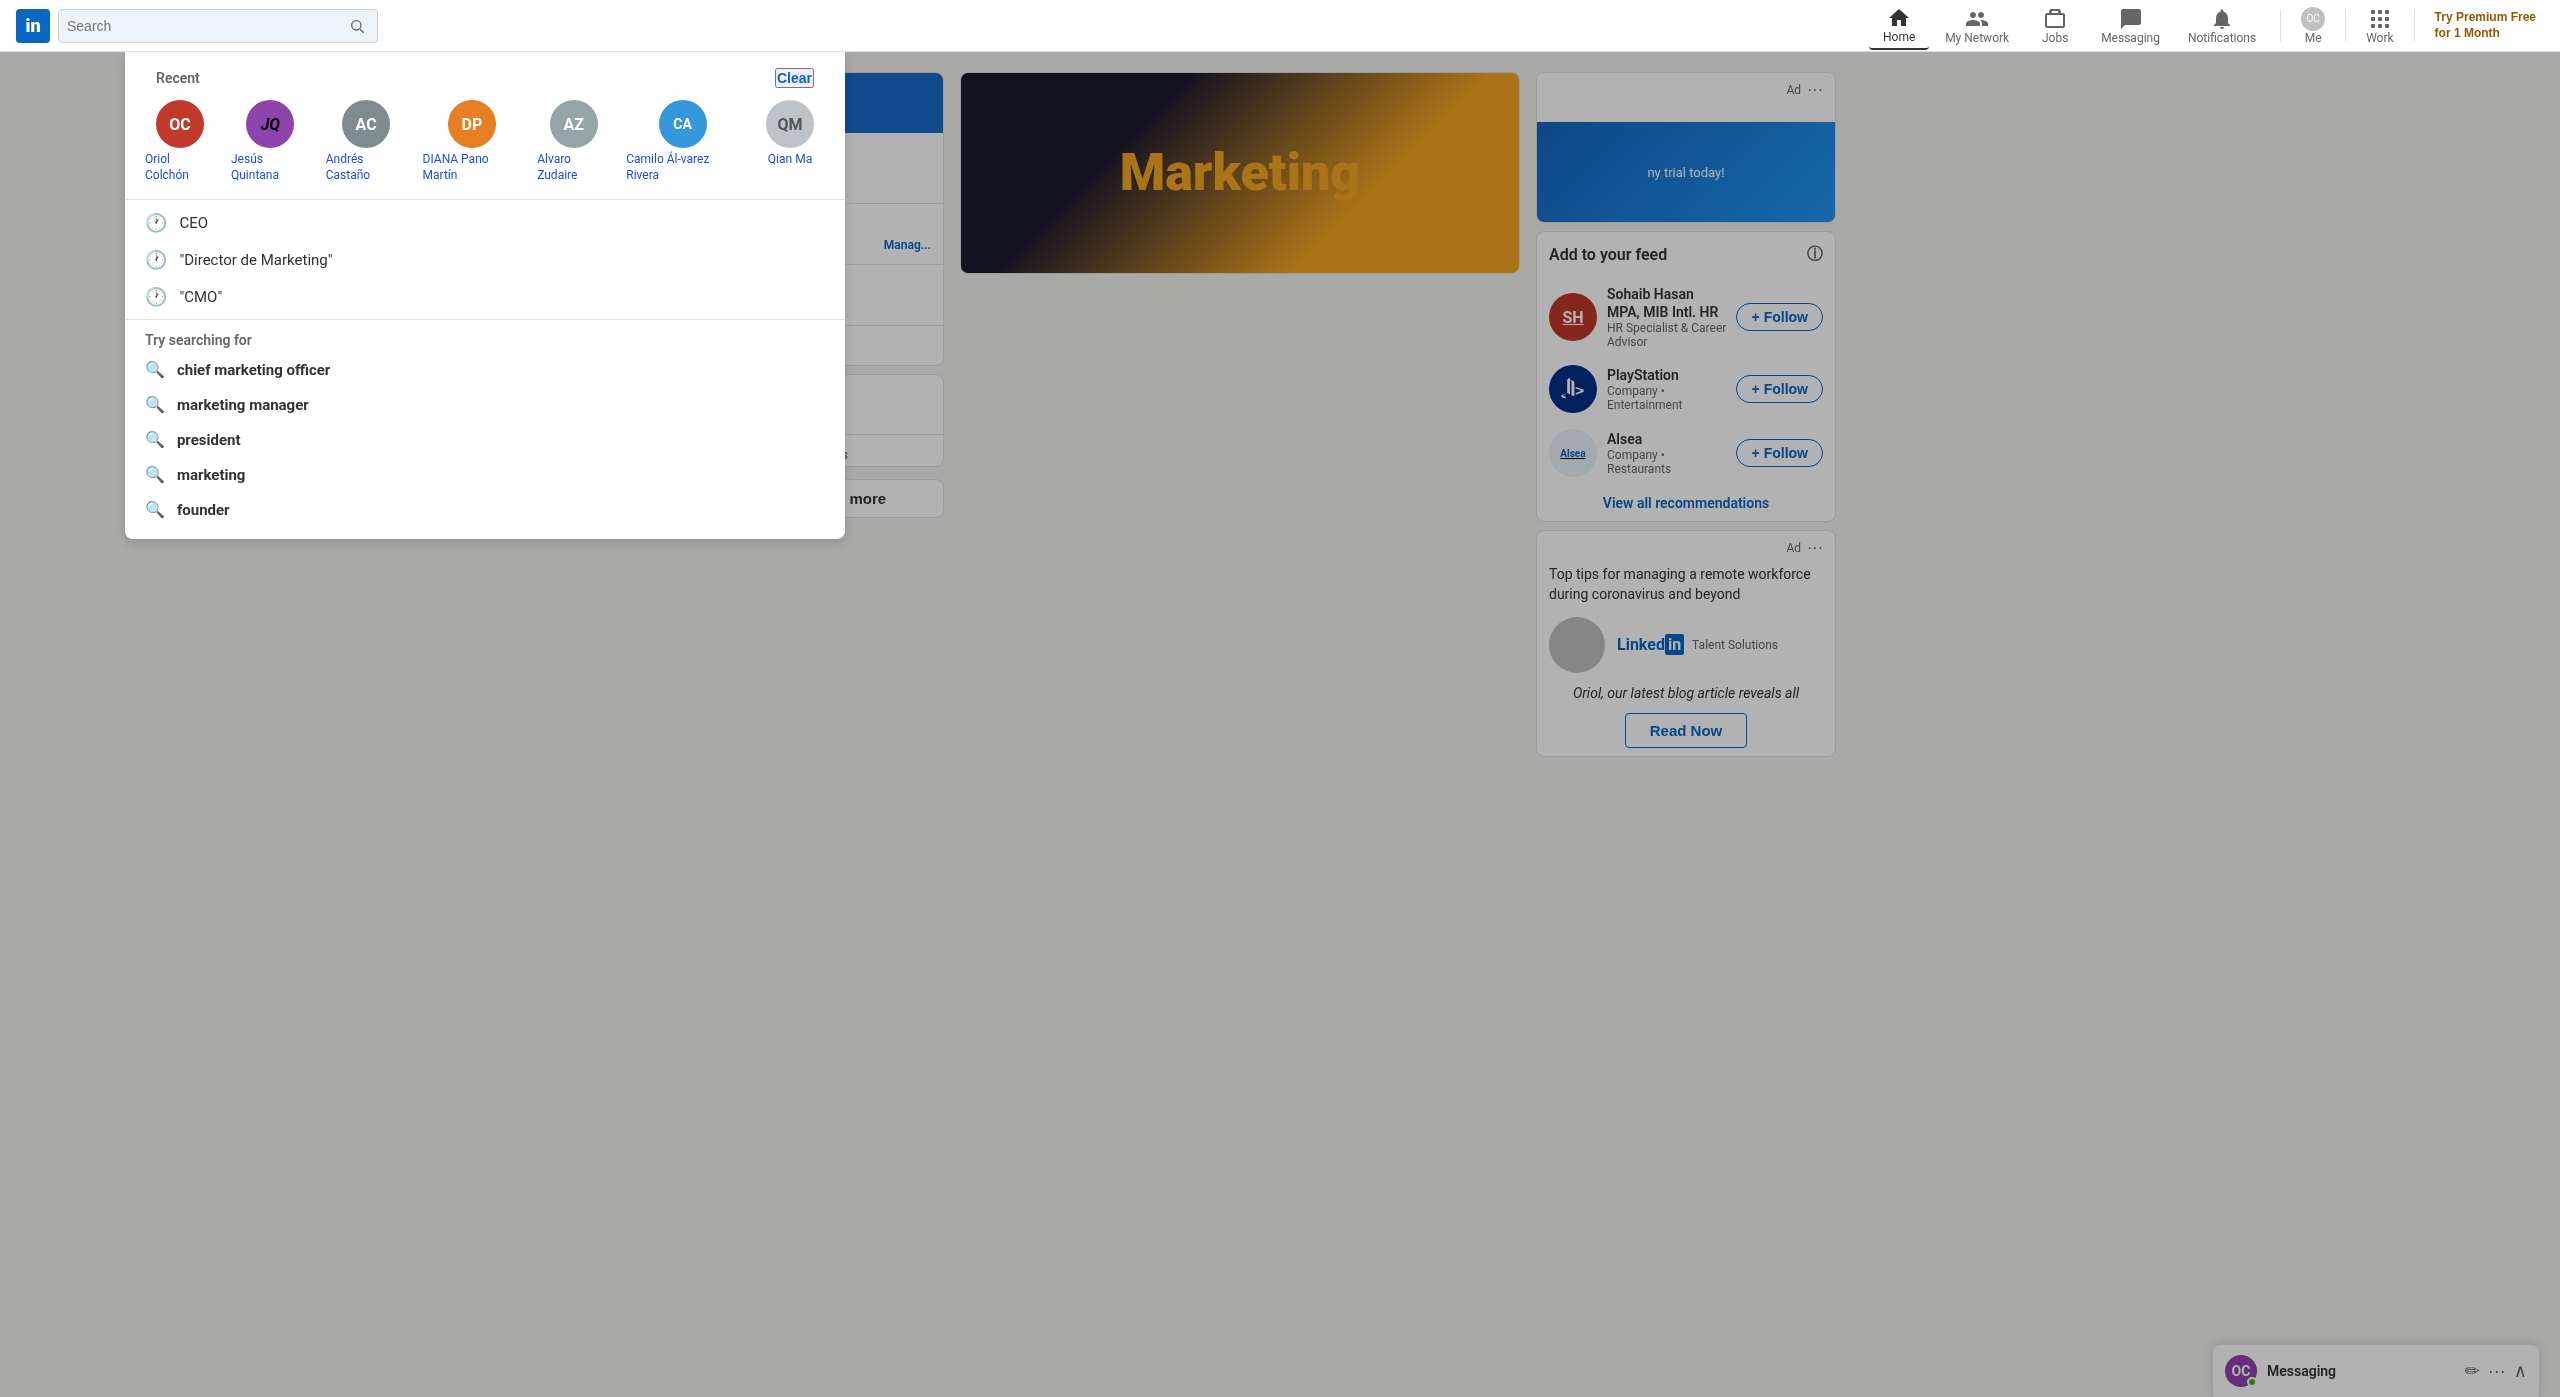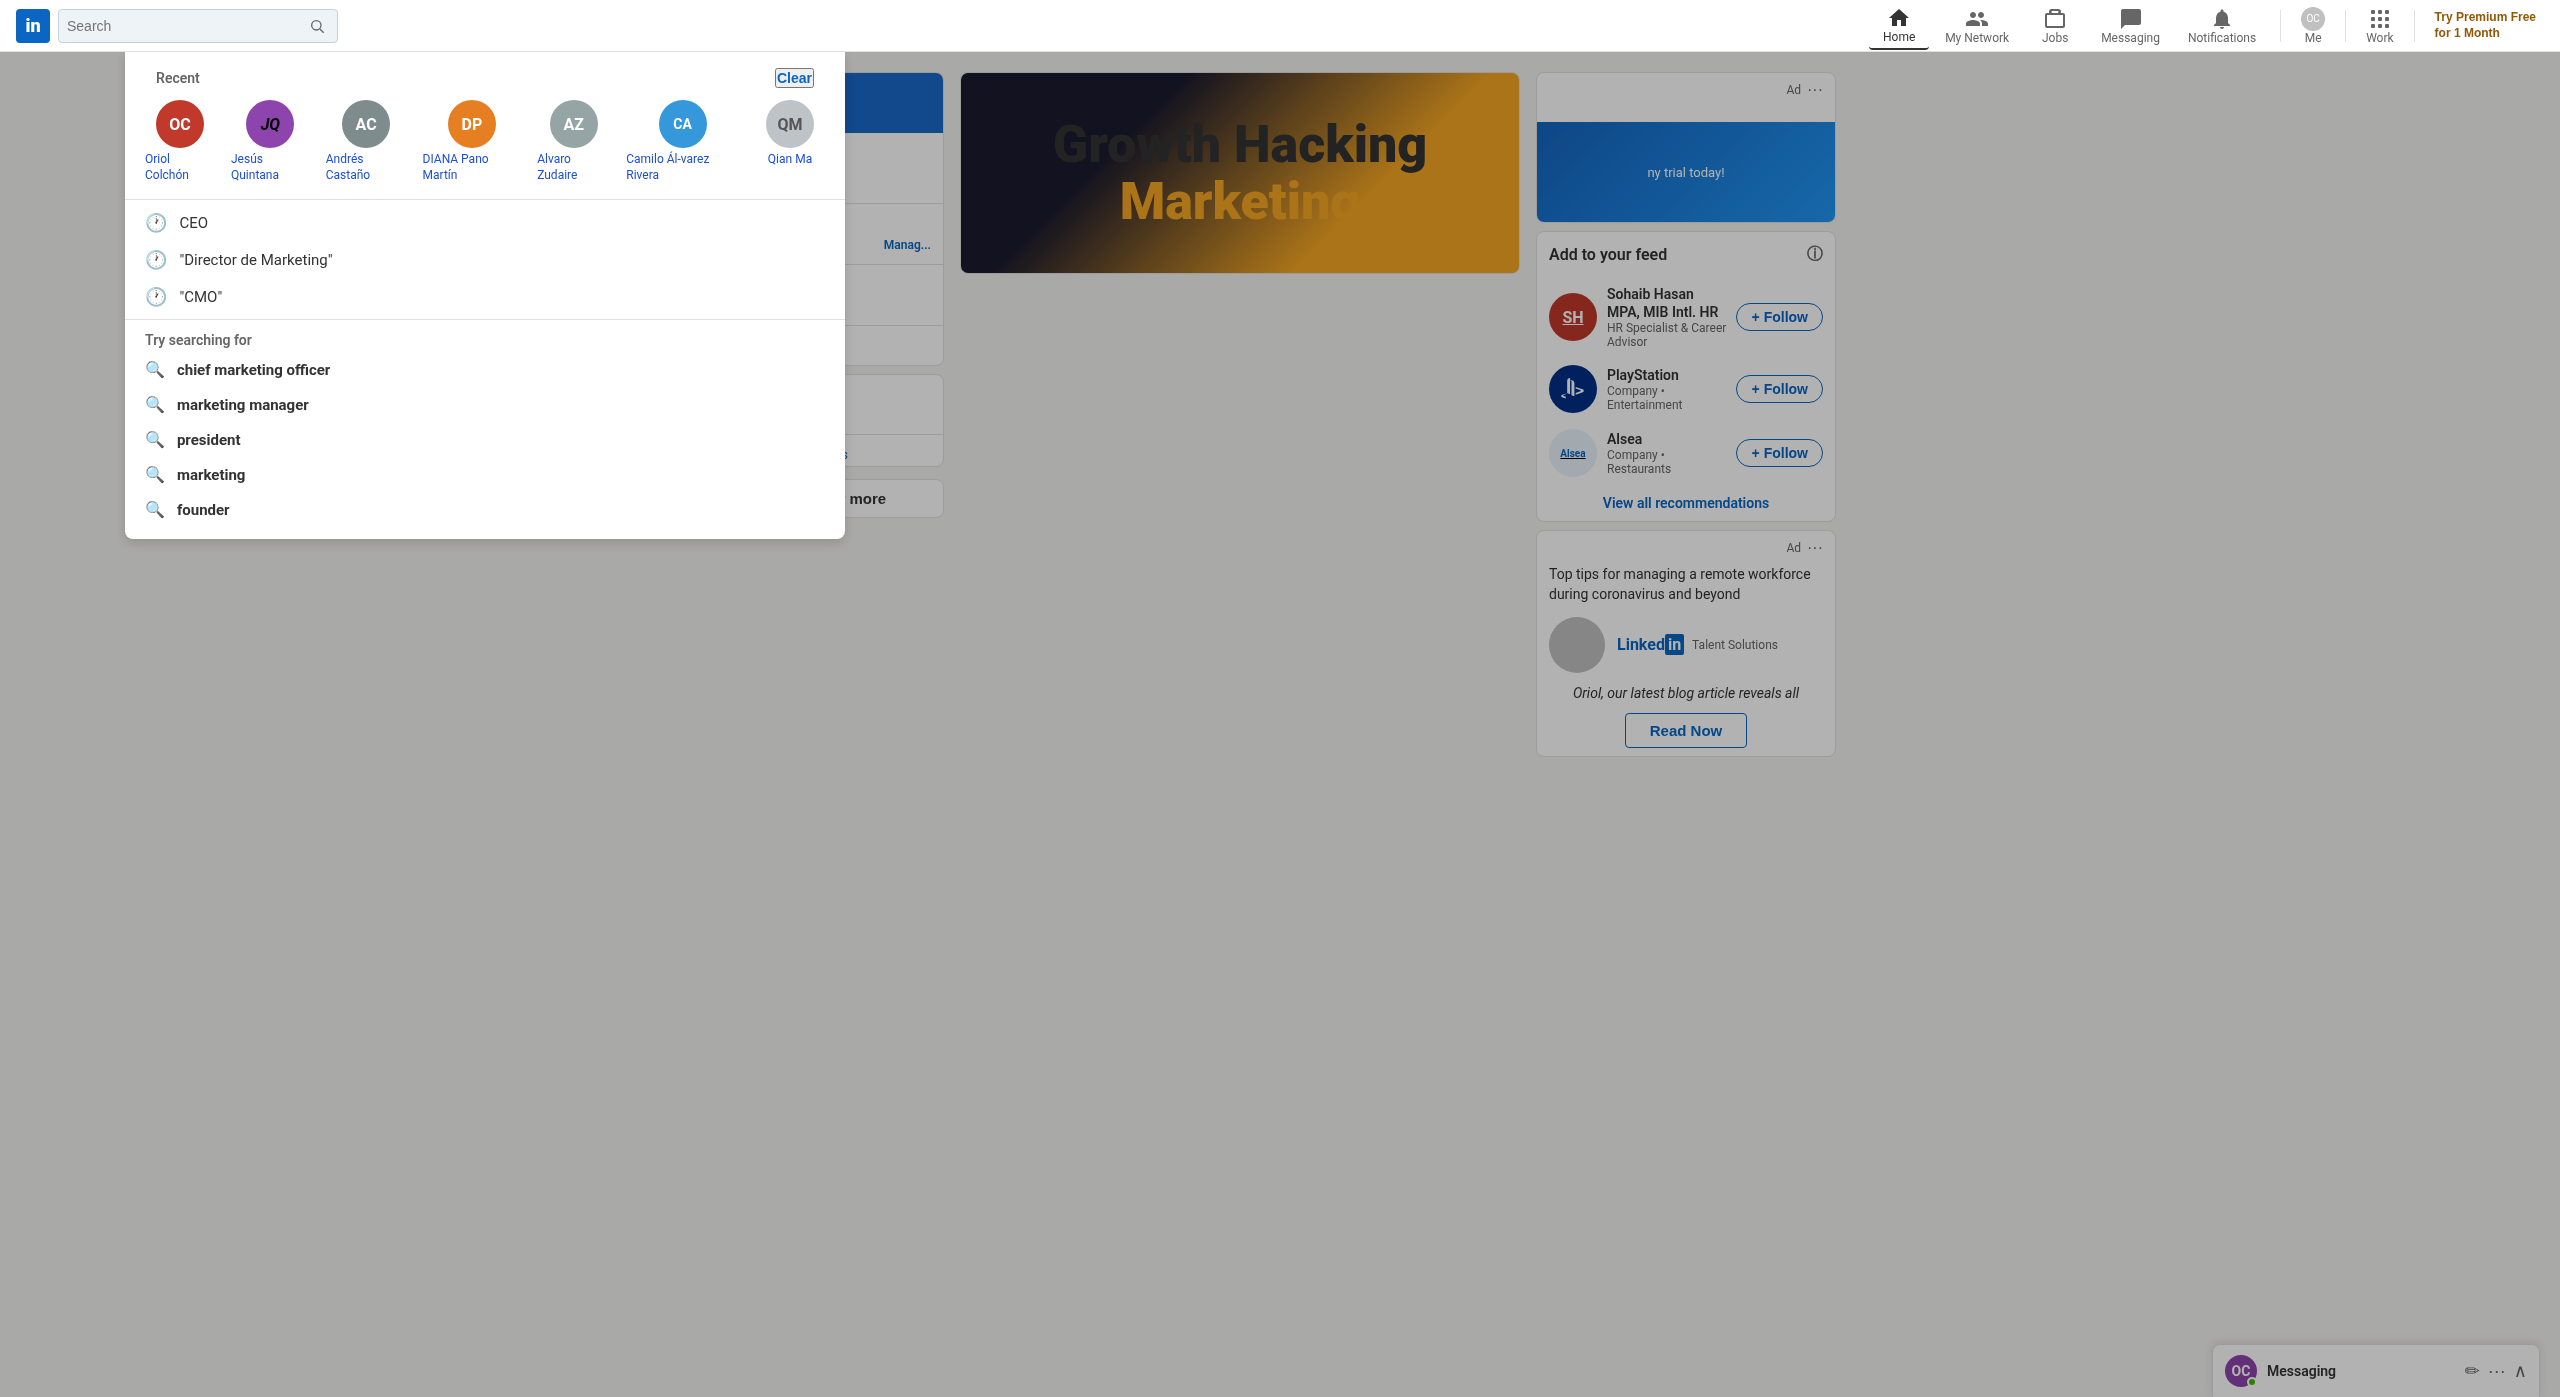--- a/index.html
+++ b/index.html
@@ -12,21 +12,21 @@
       padding: 0 16px; z-index: 1000; border-bottom: 1px solid #e0e0e0;
       gap: 8px;
     }
     .navbar-logo {
       width: 34px; height: 34px; background: #0a66c2; border-radius: 4px;
       display: flex; align-items: center; justify-content: center;
       color: white; font-weight: 900; font-size: 18px; flex-shrink: 0;
     }
     .search-bar {
       display: flex; align-items: center; background: #eef3f8;
-      border-radius: 4px; padding: 0 8px; height: 34px; width: 280px;
+      border-radius: 4px; padding: 0 8px; height: 34px; width: 320px;
       border: 1px solid #c9d0d8; flex-shrink: 0;
     }
     .search-bar input {
       border: none; background: transparent; outline: none;
       font-size: 14px; color: #333; width: 100%;
     }
     .search-icon-btn {
       background: none; border: none; cursor: pointer; color: #666;
       padding: 4px; display: flex; align-items: center;
     }
@@ -432,21 +432,20 @@
       <div class="sidebar-link">Followed Hashtags</div>
     </div>
 
     <button class="discover-btn">Discover more</button>
   </div>
 
   <div class="feed">
     <div class="feed-card feed-post-preview">
       <div class="feed-post-image">
         <div class="growth-text">
-          <div style="font-size:52px;font-weight:900;color:#333;">Growth Hacking</div>
           <div style="font-size:52px;font-weight:900;color:#f5a623;">Marketing</div>
         </div>
       </div>
     </div>
   </div>
 
   <div class="right-sidebar">
 
     <div class="feed-card">
       <div class="ad-bar">

